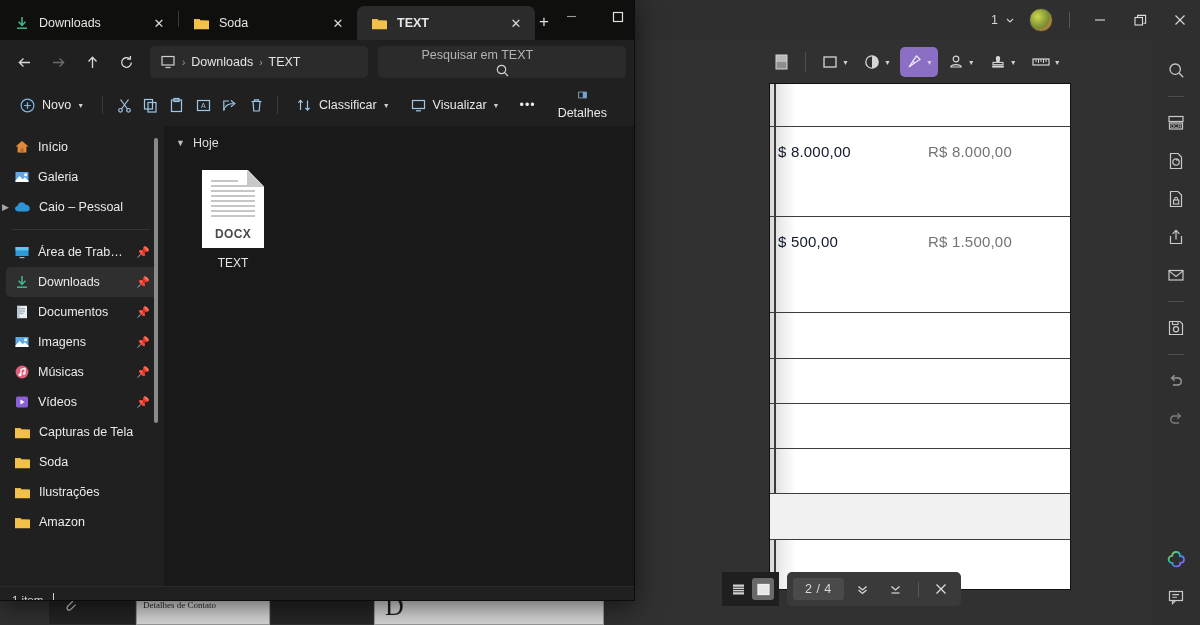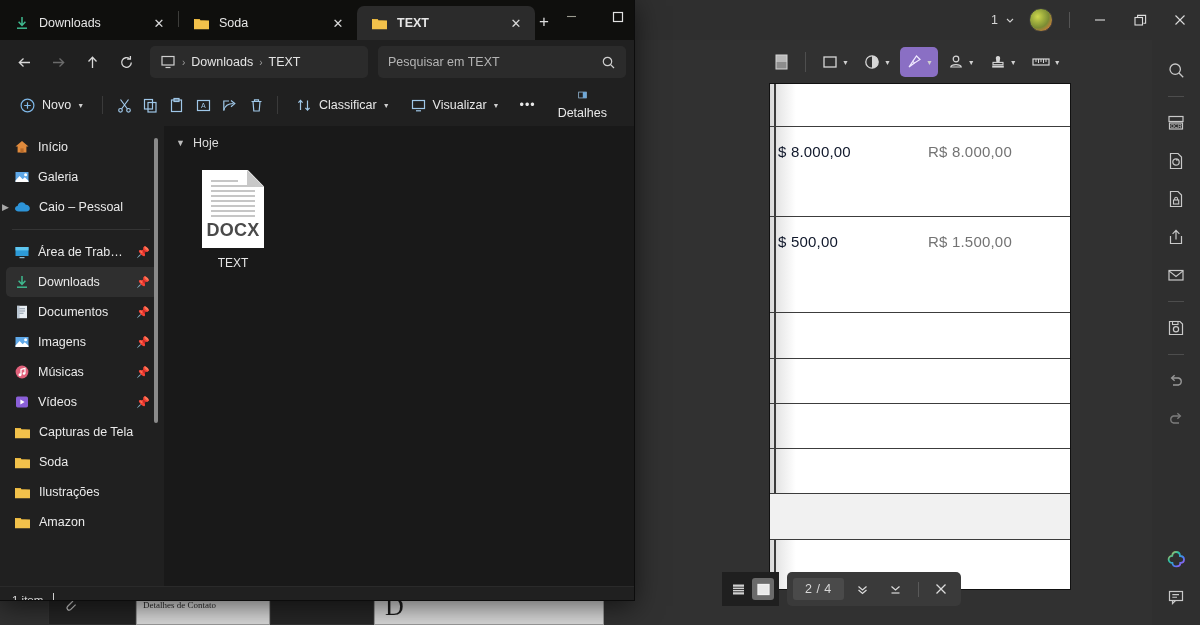--- a/index.html
+++ b/index.html
@@ -150,21 +150,21 @@
   }
   .nav-ico.dim { color:#6b6b6b; }
   .crumbbar {
     flex:1; height:32px; background:#2b2b2b; border-radius:5px; margin-left:6px;
     display:flex; align-items:center; padding:0 10px; gap:6px; max-width:322px;
   }
   .crumb { font-size:12.5px; color:#e4e4e4; }
   .crumb-sep { font-size:10px; color:#9d9d9d; }
   .searchbox {
     width:248px; height:32px; background:#2b2b2b; border-radius:5px; margin-left:8px;
-    display:flex; align-items:center; padding:0 10px;
+    display:flex; align-items:center; padding:0 10px;flex-direction:column;
   }
   .searchbox input {
     flex:1; background:transparent; border:none; outline:none;
     color:#c9c9c9; font-size:12.5px; font-family:"Liberation Sans", sans-serif;
   }
   .searchbox input::placeholder { color:#b4b4b4; }
 
   .exp-toolbar {
     height:42px; background:#202020; display:flex; align-items:center; padding:0 10px; gap:2px;
   }
@@ -210,21 +210,21 @@
   }
   .docx-fold {
     position:absolute; right:0; top:0; width:17px; height:17px;
     background:#c8c8c8; clip-path:polygon(0 0, 100% 100%, 0 100%);
   }
   .docx-lines { position:absolute; left:9px; top:10px; right:9px; }
   .docx-lines i { display:block; height:1.5px; background:#c6c6c6; margin-bottom:3.5px; }
   .docx-lines i.s { width:62%; }
   .docx-text {
     position:absolute; left:0; right:0; bottom:7px; text-align:center;
-    font-size:18px; font-weight:bold; color:#4a4a4a; letter-spacing:.3px;
+    font-size:12px; font-weight:bold; color:#4a4a4a; letter-spacing:.3px;
   }
   .tile-label { font-size:12px; color:#e6e6e6; }
 
   .exp-status {
     height:26px; background:#202020; display:flex; align-items:center;
     padding:0 12px; gap:10px; font-size:11.5px; color:#d5d5d5;
     border-top:1px solid #2a2a2a;
   }
   .status-caret { width:1px; height:13px; background:#d0d0d0; }
 

